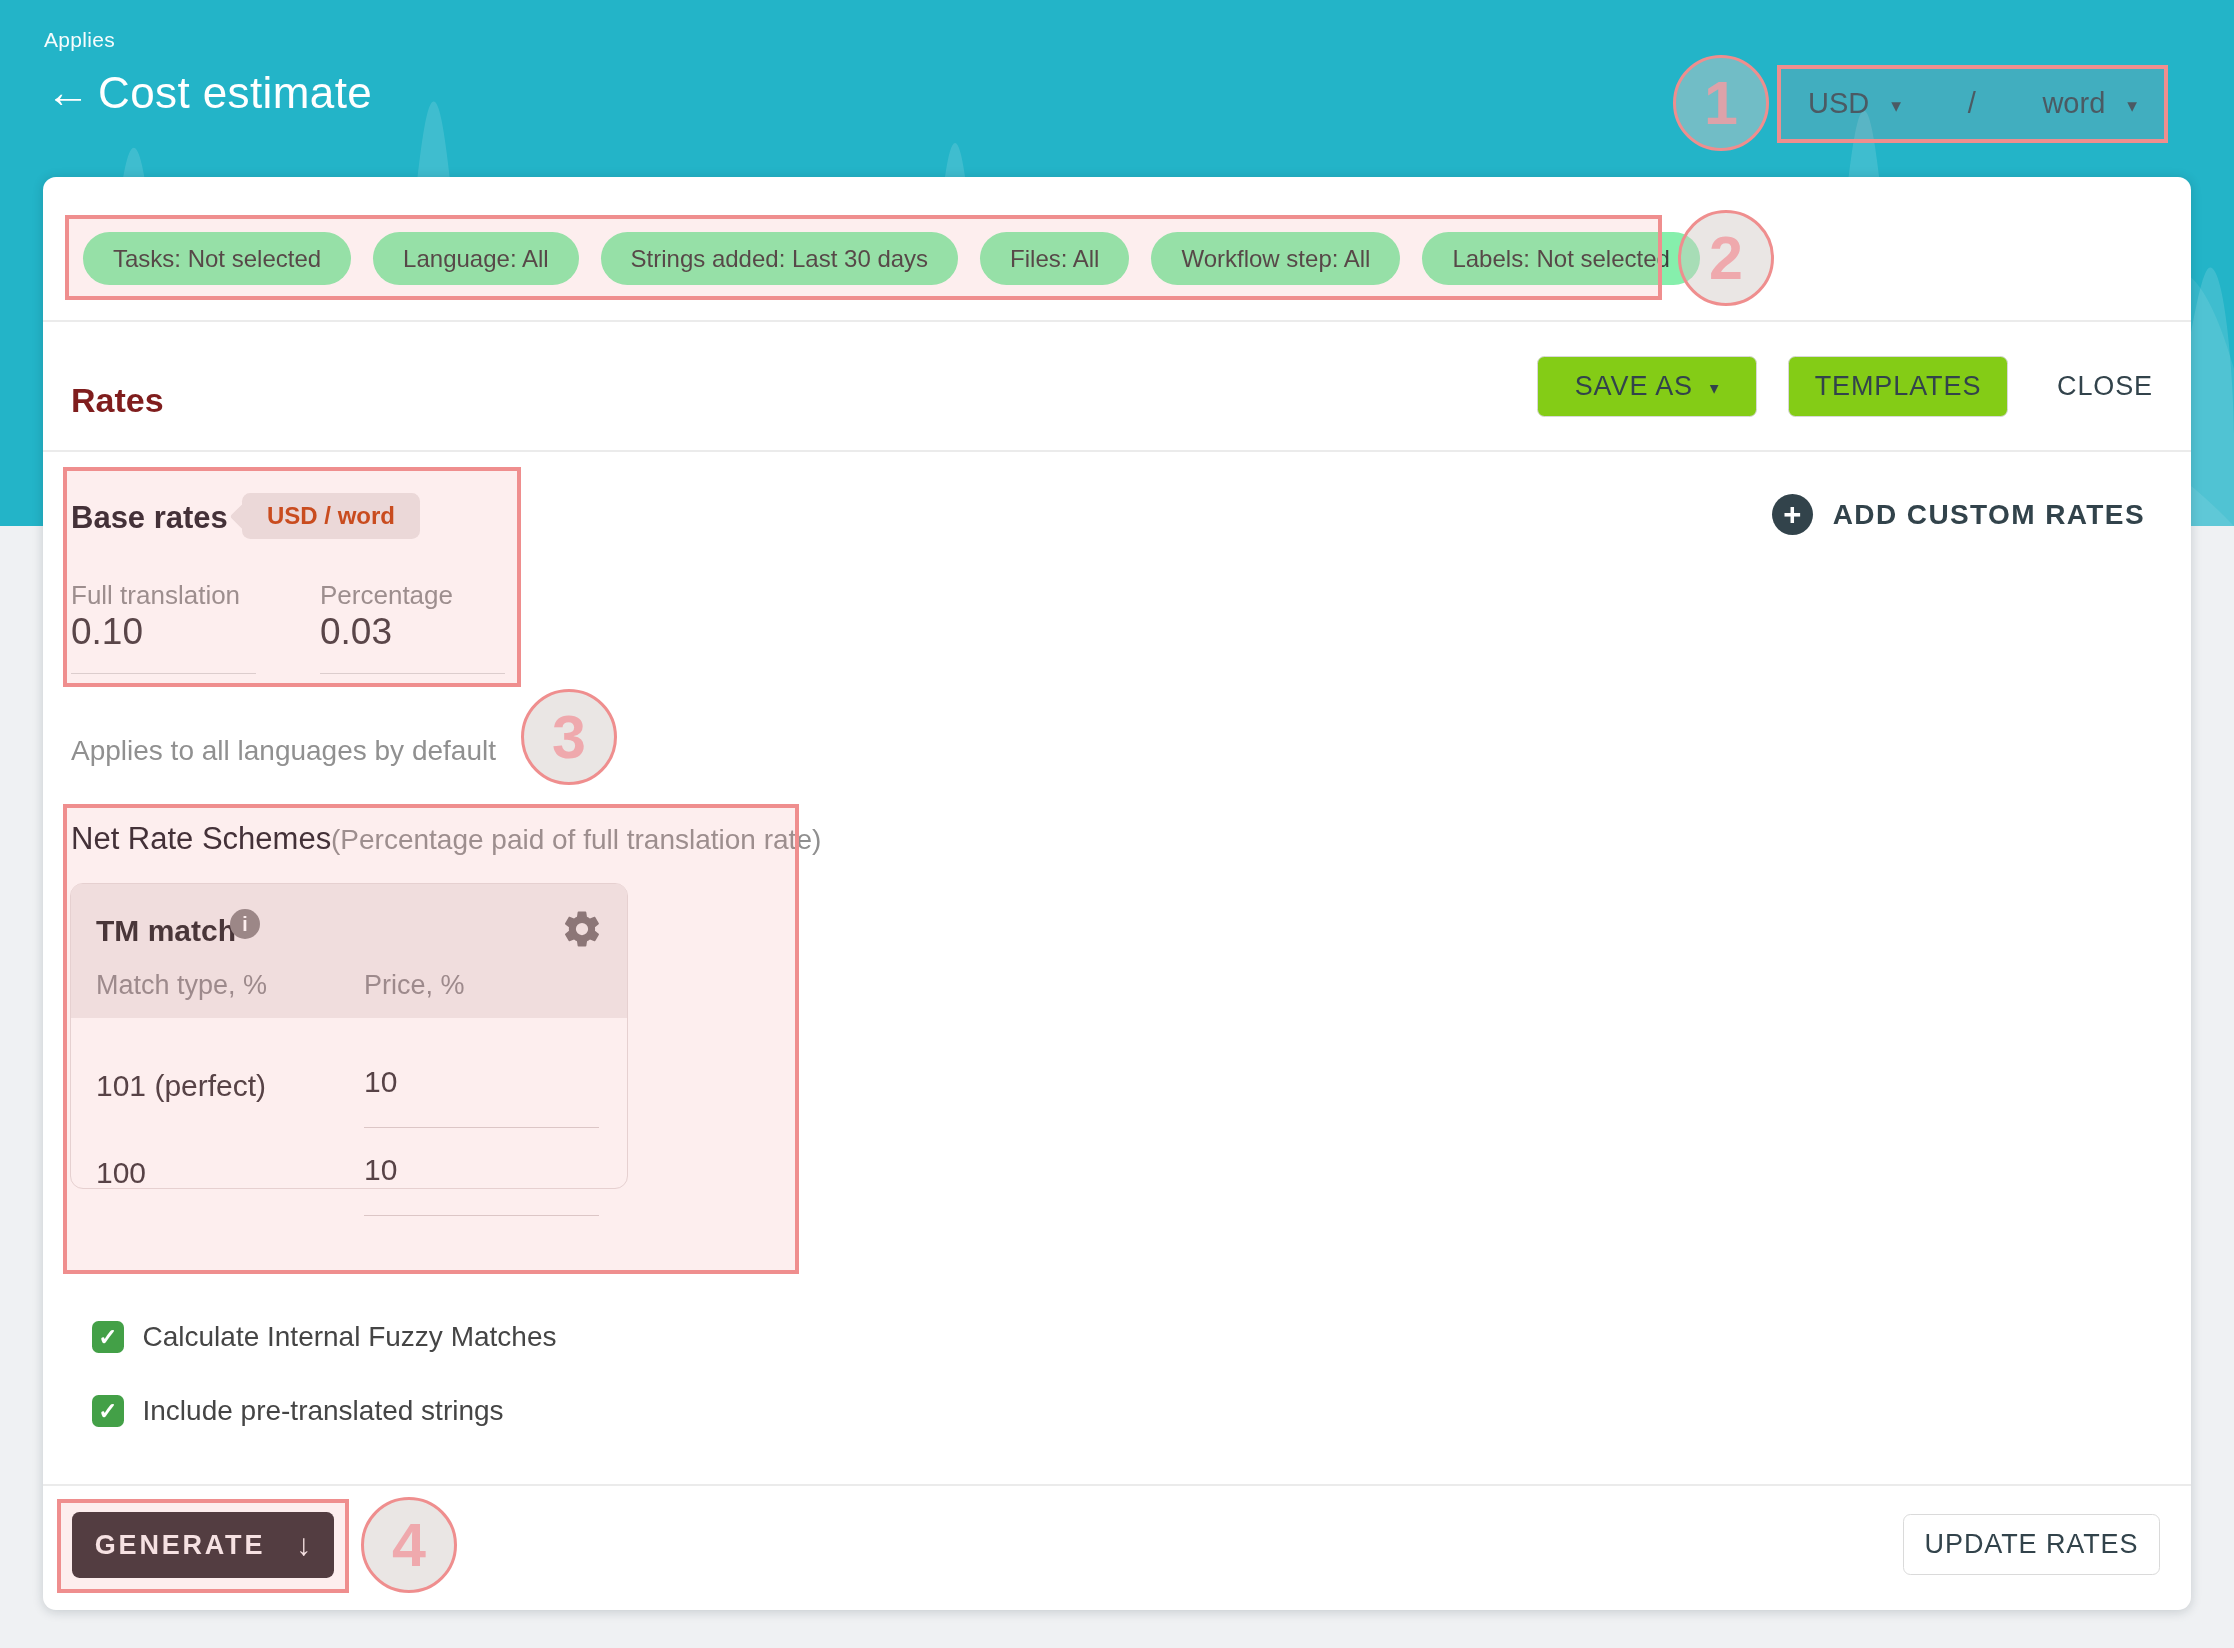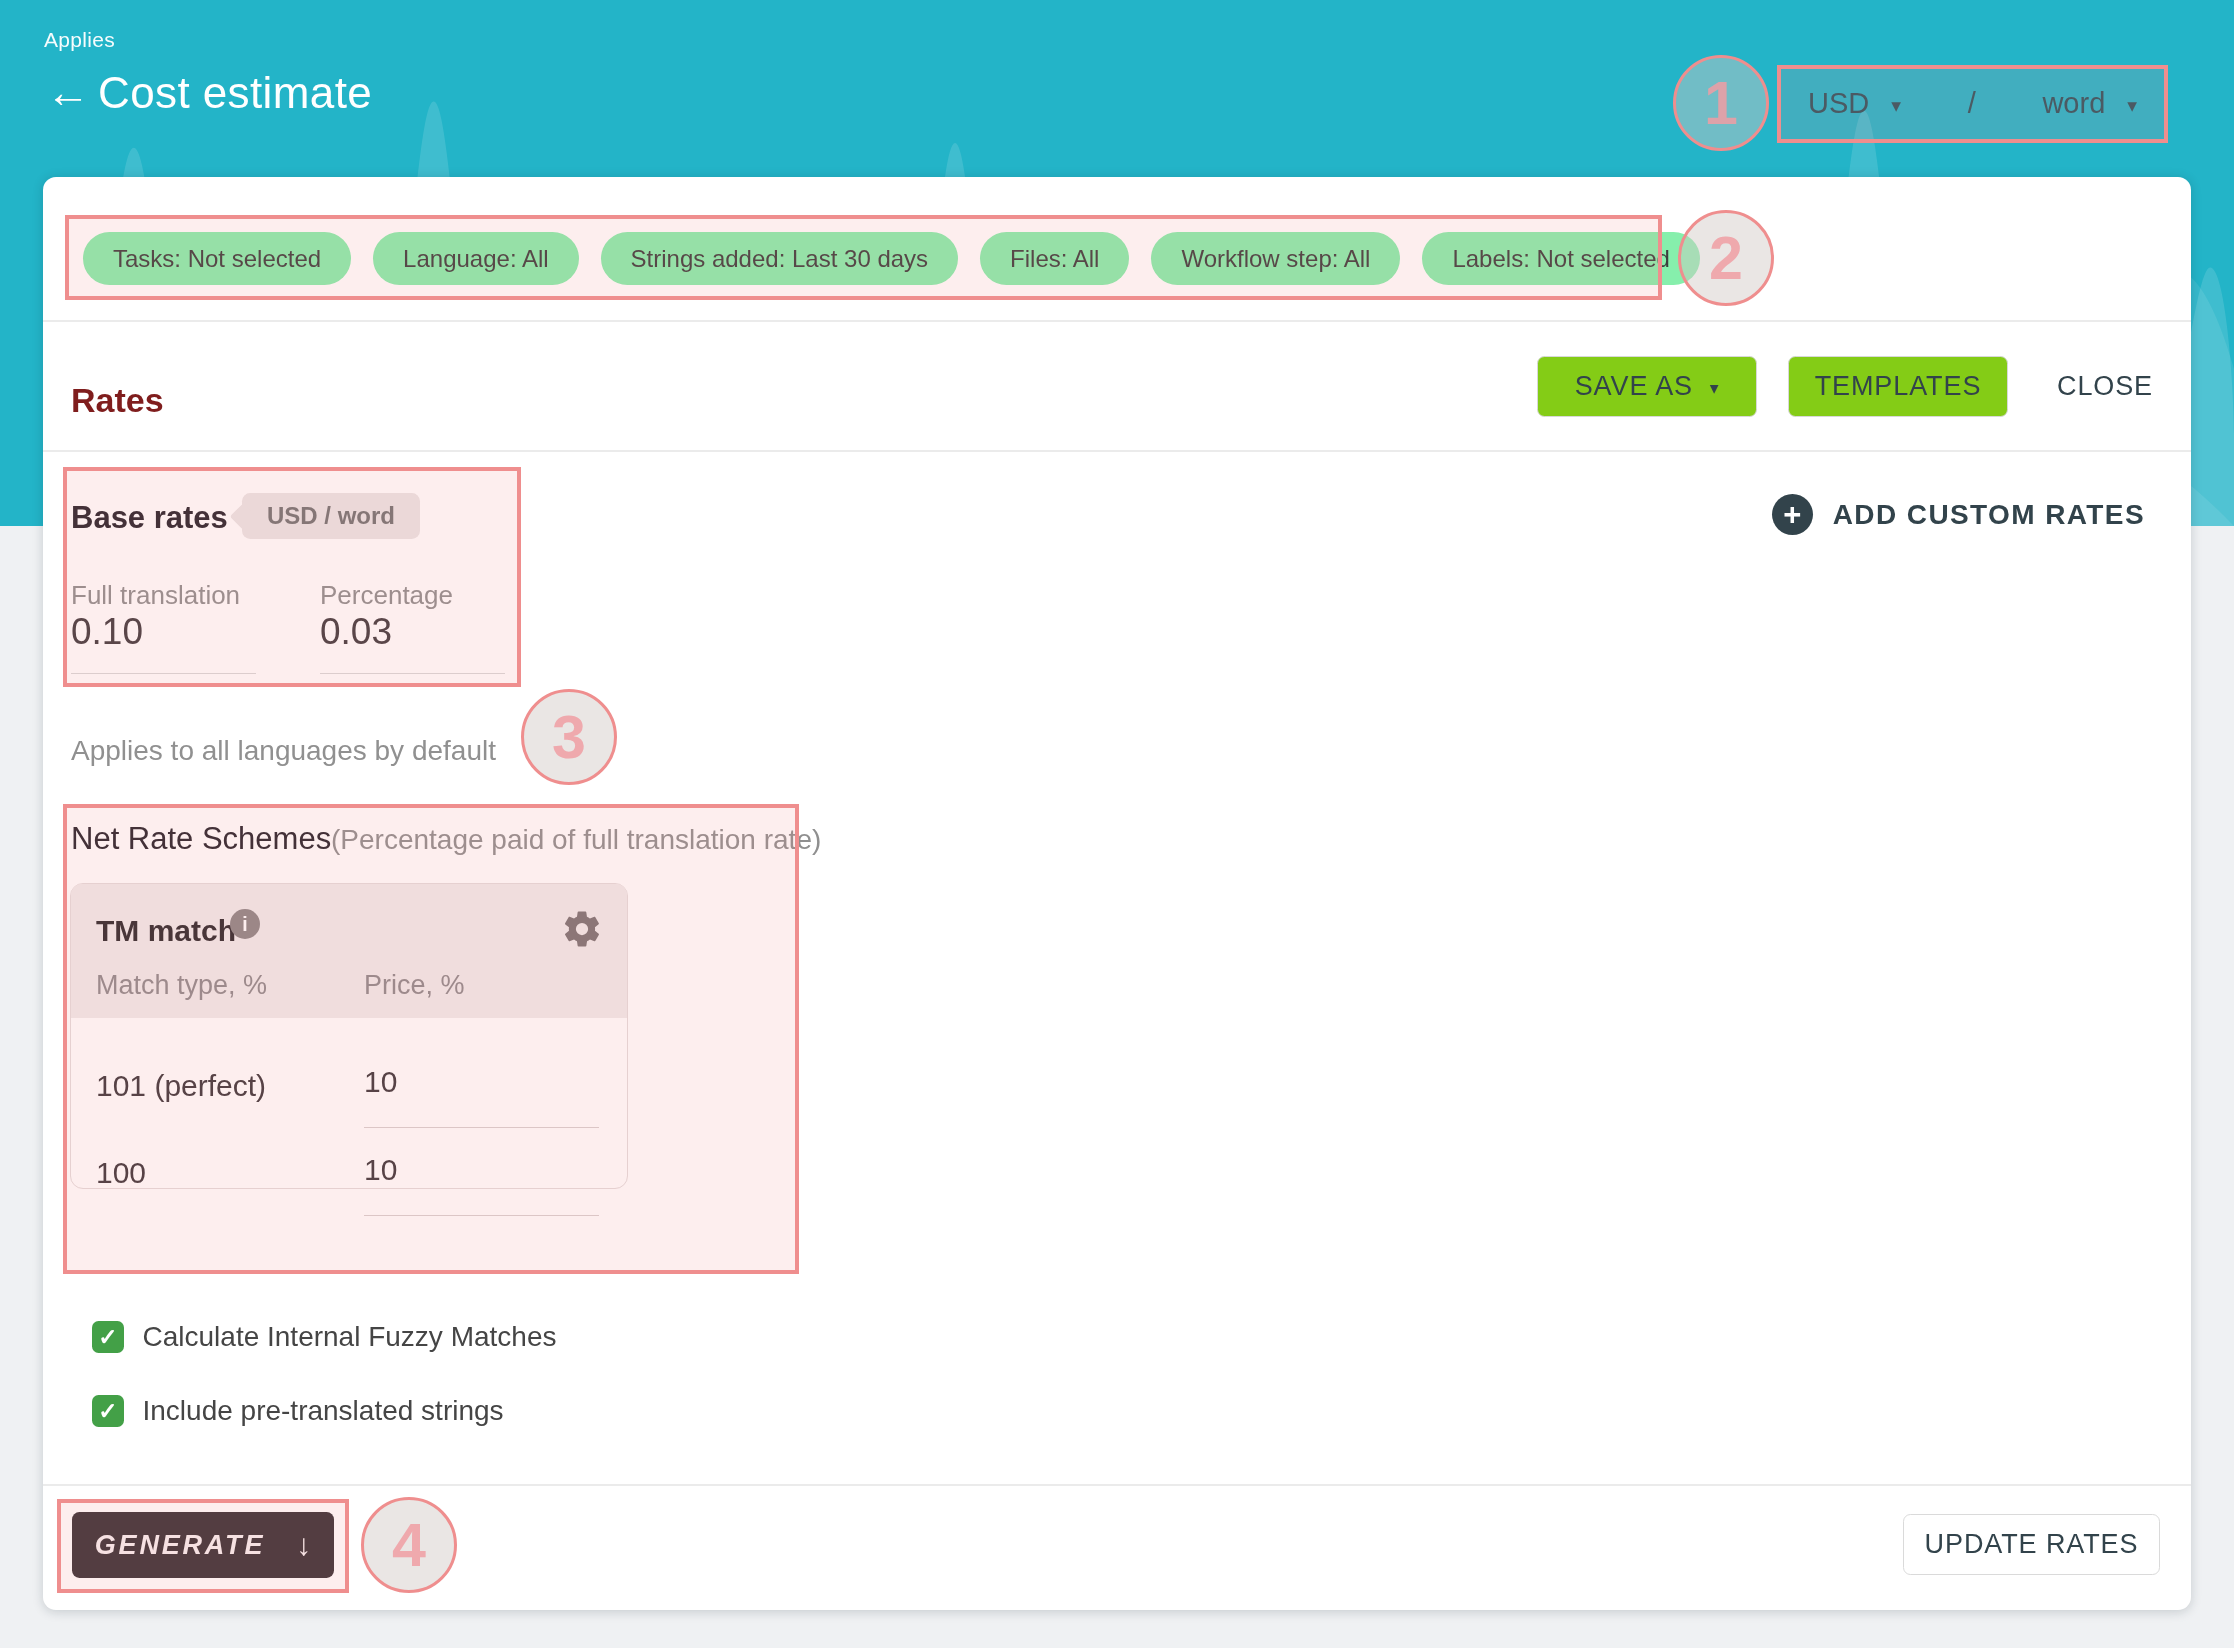--- a/index.html
+++ b/index.html
@@ -34,21 +34,21 @@
 
   .rates-title { position:absolute; left:28px; top:204px; font-size:34px; font-weight:bold; color:#7f1d1d; }
 
   .btn-outline { position:absolute; height:61px; background:#84cc16; border:1.8px solid #d8d8d8; border-radius:7.4px; display:flex; align-items:center; justify-content:center; gap:16.6px; font-size:27px; letter-spacing:0.9px; color:#32434b; cursor:pointer; }
   .btn-saveas { left:1494px; top:179px; width:220px; }
   .btn-templates { left:1745px; top:179px; width:220px; }
   .btn-close { position:absolute; left:2014px; top:179px; height:61px; display:flex; align-items:center; font-size:27px; letter-spacing:0.9px; color:#32434b; cursor:pointer; }
   .btn-outline .caret { font-size:17.5px; transform:translateY(1.8px); }
 
   .base-title { position:absolute; left:28px; top:323px; font-size:31px; font-weight:bold; color:#26222a; }
-  .badge { position:absolute; left:199px; top:316px; height:46px; background:#eae5e5; border-radius:8.3px; display:flex; align-items:center; padding:0 25px; font-size:24px; font-weight:bold; color:#737373; }
+  .badge { position:absolute; left:199px; top:316px; height:46px; background:#eae5e5; border-radius:8.3px; display:flex; align-items:center; padding:0 25px; font-size:24px; font-weight:bold; color:#c2410c; }
   .badge::before { content:""; position:absolute; left:-8.3px; top:14px; width:18.5px; height:18.5px; background:#eae5e5; transform:rotate(45deg); border-radius:2.8px; }
 
   .field-label { position:absolute; font-size:26px; color:#8f8f8f; }
   .rate-input { position:absolute; width:185px; font-size:37px; color:#403a3e; background:transparent; border:none; border-bottom:1.8px solid #d9d9d9; padding:0 0 20px 0; font-family:"Liberation Sans", sans-serif; outline:none; }
   .note { position:absolute; left:28px; top:514px; font-size:28px; color:#909090;margin-top:44px; }
 
   .add-custom { position:absolute; right:46px; top:317px; display:flex; align-items:center; gap:20px; cursor:pointer; }
   .plus-circle { width:41px; height:41px; border-radius:50%; background:#32434b; color:#ffffff; display:flex; align-items:center; justify-content:center; font-size:31px; font-weight:bold; line-height:1; }
   .add-custom .lbl { font-size:28px; font-weight:600; letter-spacing:1.4px; color:#32434b; }
 
@@ -63,21 +63,21 @@
   .gear svg { width:42px; height:42px; fill:#7b7374; }
   .tm-col { position:absolute; top:86px; font-size:27px; color:#8f8a8c; }
   .tm-col.c1 { left:25px; } .tm-col.c2 { left:293px; }
   .tm-row-label { position:absolute; left:25px; font-size:30px; color:#3c363a; }
   .tm-input { position:absolute; left:293px; width:235px; font-size:30px; color:#3c363a; background:transparent; border:none; border-bottom:1.8px solid #d9d0d0; padding:0 0 28px 0; font-family:"Liberation Sans", sans-serif; outline:none; }
 
   .opt-row { position:absolute; left:49px; display:flex; align-items:center; gap:18.5px; }
   .checkbox { width:32px; height:32px; border-radius:6.5px; background:#43a047; color:#ffffff; display:flex; align-items:center; justify-content:center; font-size:23px; font-weight:bold; cursor:pointer; }
   .opt-label { font-size:28px; color:#454545; }
 
-  .btn-generate { position:absolute; left:29px; top:1335px; width:262px; height:66px; background:#383034; border:none; border-radius:7.4px; color:#f7f0f1; font-size:27px; font-weight:bold; letter-spacing:2.8px; display:flex; align-items:center; justify-content:center; gap:31px; cursor:pointer; font-family:"Liberation Sans", sans-serif;font-style:italic; }
+  .btn-generate { position:absolute; left:29px; top:1335px; width:262px; height:66px; background:#383034; border:none; border-radius:7.4px; color:#f7f0f1; font-size:27px; font-weight:bold; letter-spacing:2.8px; display:flex; align-items:center; justify-content:center; gap:31px; cursor:pointer; font-family:"Liberation Sans", sans-serif; }
   .btn-generate .dl { font-weight:normal; font-size:30px; letter-spacing:0; }
   .btn-update { position:absolute; left:1860px; top:1337px; width:257px; height:61px; background:#ffffff; border:1.8px solid #dadada; border-radius:7.4px; font-size:27px; letter-spacing:0.9px; color:#32434b; display:flex; align-items:center; justify-content:center; cursor:pointer; font-family:"Liberation Sans", sans-serif; }
 
   
   .ann-box { position:absolute; border:4.6px solid #ef8e8e; background:rgba(242,139,139,.15); z-index:50; pointer-events:none; }
   .ann-circle { position:absolute; width:96px; height:96px; border-radius:50%; border:3.7px solid #ef8e8e; background:rgba(208,200,196,.45); z-index:50; pointer-events:none; display:flex; align-items:center; justify-content:center; font-size:61px; font-weight:bold; color:rgba(240,158,163,.85); }
   .ab1 { left:1777px; top:65px;  width:391px; height:78px; }
   .ab2 { left:65px;   top:215px; width:1597px; height:85px; }
   .ab3 { left:63px;   top:467px; width:458px; height:220px; }
   .ab4 { left:63px;   top:804px; width:736px; height:470px; }

